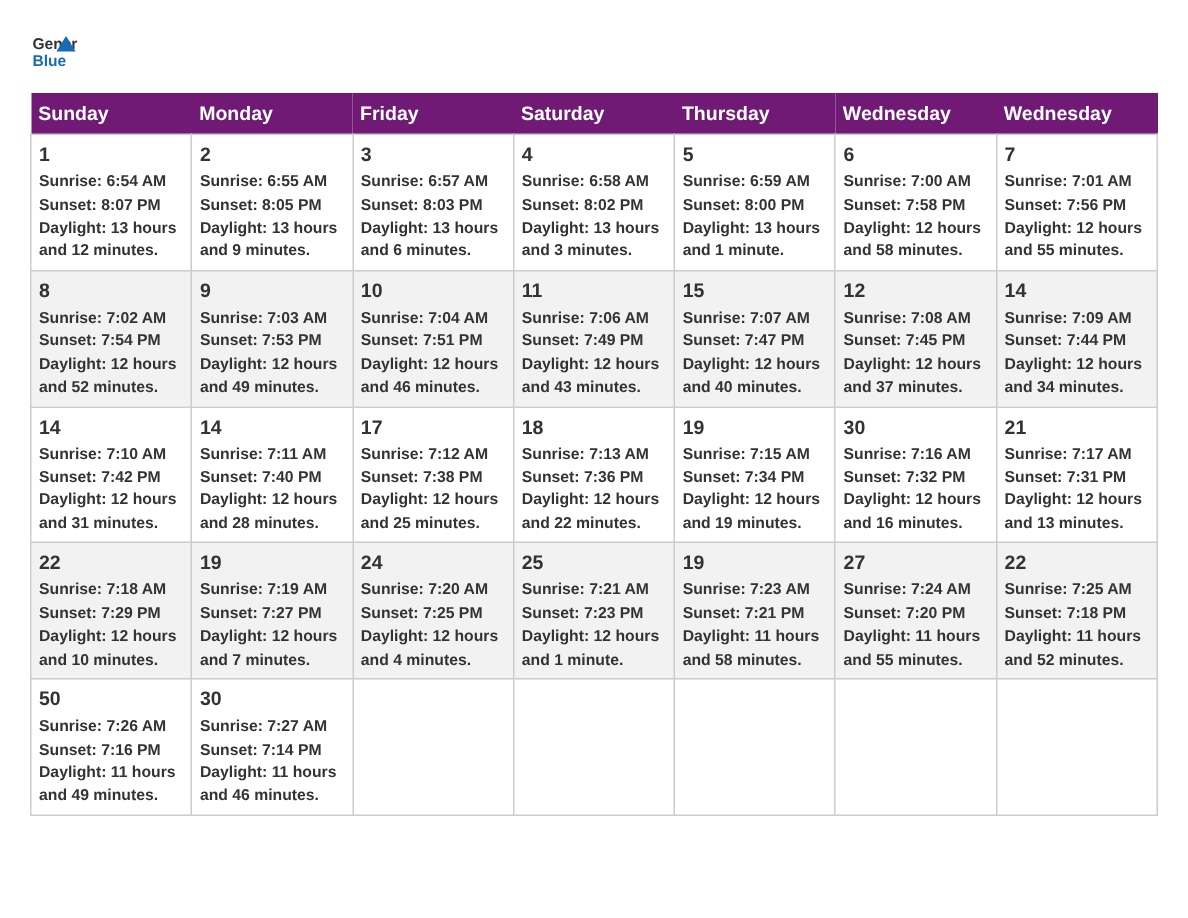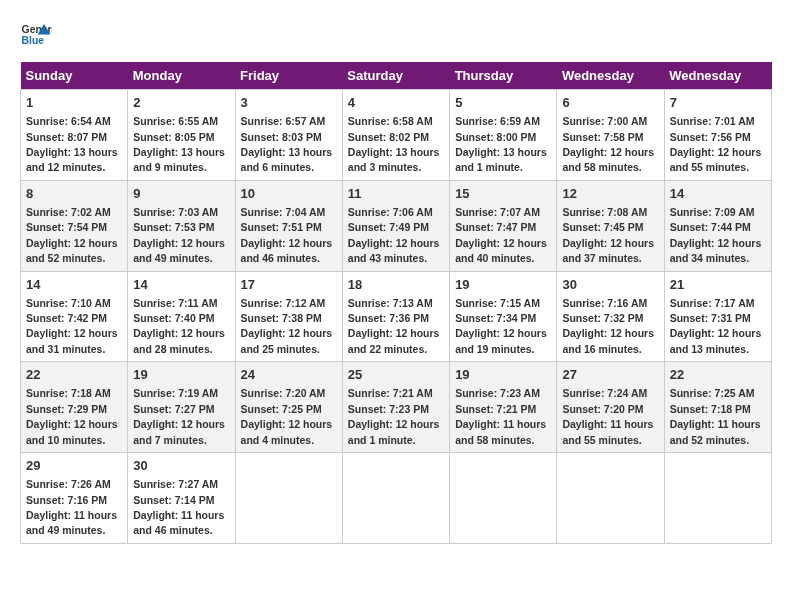--- a/index.html
+++ b/index.html
@@ -140,21 +140,21 @@
       <tr>
         <td><span class="day-num">22</span><span class="cell-content">Sunrise: 7:18 AM<br>Sunset: 7:29 PM<br>Daylight: 12 hours and 10 minutes.</span></td>
         <td><span class="day-num">19</span><span class="cell-content">Sunrise: 7:19 AM<br>Sunset: 7:27 PM<br>Daylight: 12 hours and 7 minutes.</span></td>
         <td><span class="day-num">24</span><span class="cell-content">Sunrise: 7:20 AM<br>Sunset: 7:25 PM<br>Daylight: 12 hours and 4 minutes.</span></td>
         <td><span class="day-num">25</span><span class="cell-content">Sunrise: 7:21 AM<br>Sunset: 7:23 PM<br>Daylight: 12 hours and 1 minute.</span></td>
         <td><span class="day-num">19</span><span class="cell-content">Sunrise: 7:23 AM<br>Sunset: 7:21 PM<br>Daylight: 11 hours and 58 minutes.</span></td>
         <td><span class="day-num">27</span><span class="cell-content">Sunrise: 7:24 AM<br>Sunset: 7:20 PM<br>Daylight: 11 hours and 55 minutes.</span></td>
         <td><span class="day-num">22</span><span class="cell-content">Sunrise: 7:25 AM<br>Sunset: 7:18 PM<br>Daylight: 11 hours and 52 minutes.</span></td>
       </tr>
       <tr>
-        <td><span class="day-num">29</span><span class="cell-content">Sunrise: 7:26 AM<br>Sunset: 7:16 PM<br>Daylight: 11 hours and 49 minutes.</span></td>
+        <td><span class="day-num">50</span><span class="cell-content">Sunrise: 7:26 AM<br>Sunset: 7:16 PM<br>Daylight: 11 hours and 49 minutes.</span></td>
         <td><span class="day-num">30</span><span class="cell-content">Sunrise: 7:27 AM<br>Sunset: 7:14 PM<br>Daylight: 11 hours and 46 minutes.</span></td>
         <td class="empty"></td>
         <td class="empty"></td>
         <td class="empty"></td>
         <td class="empty"></td>
         <td class="empty"></td>
       </tr>
     </tbody>
 </table>
 

